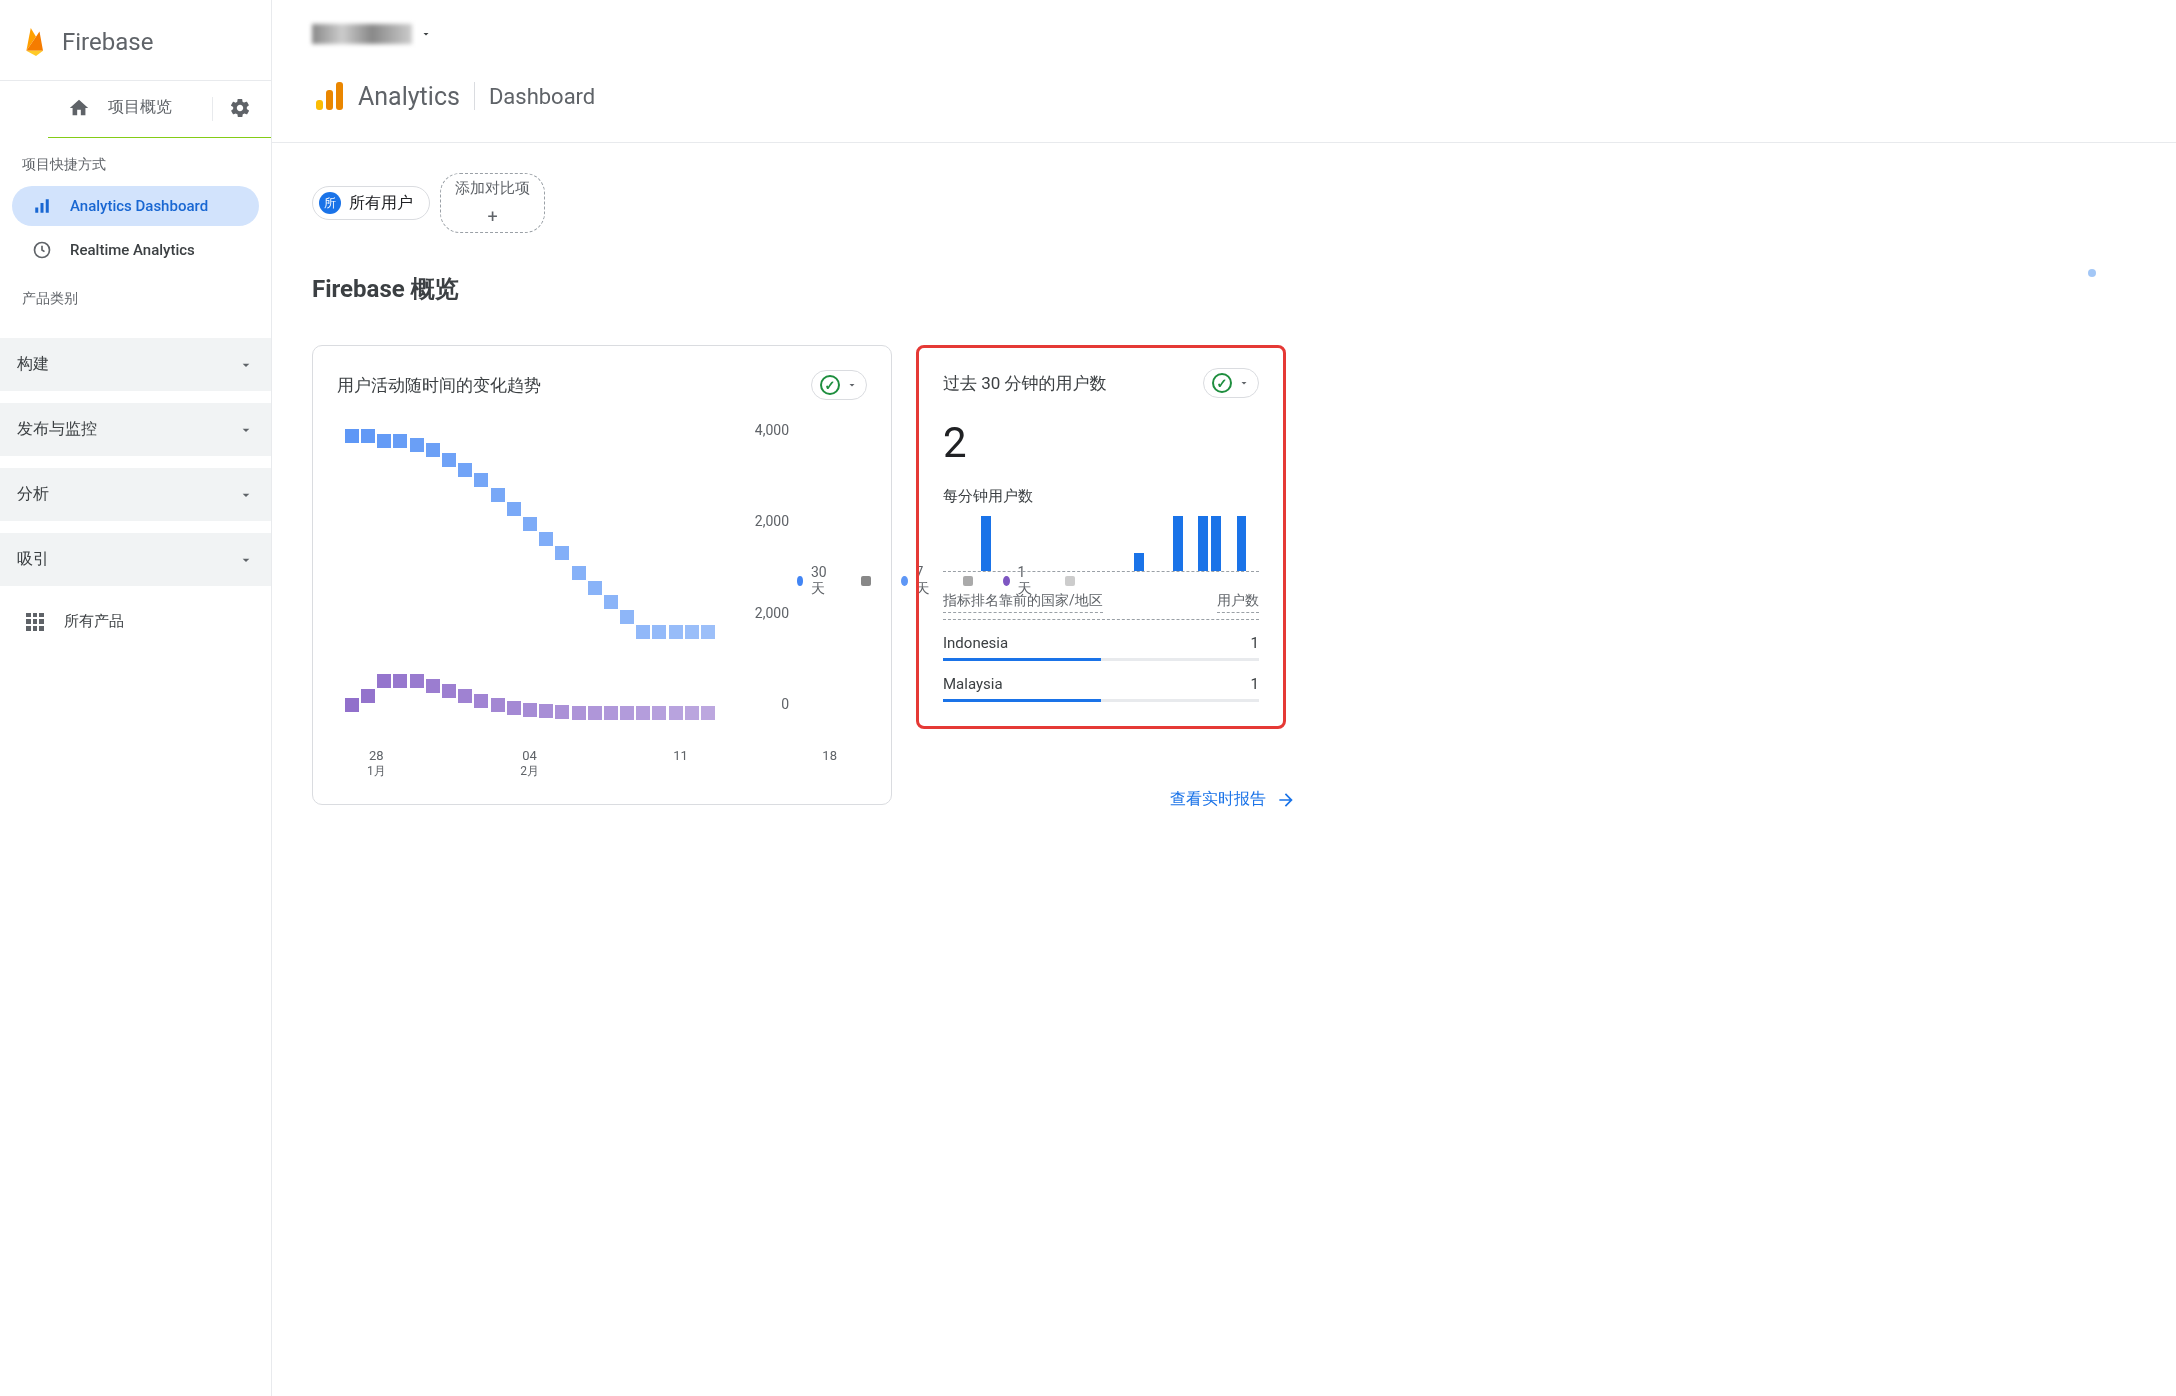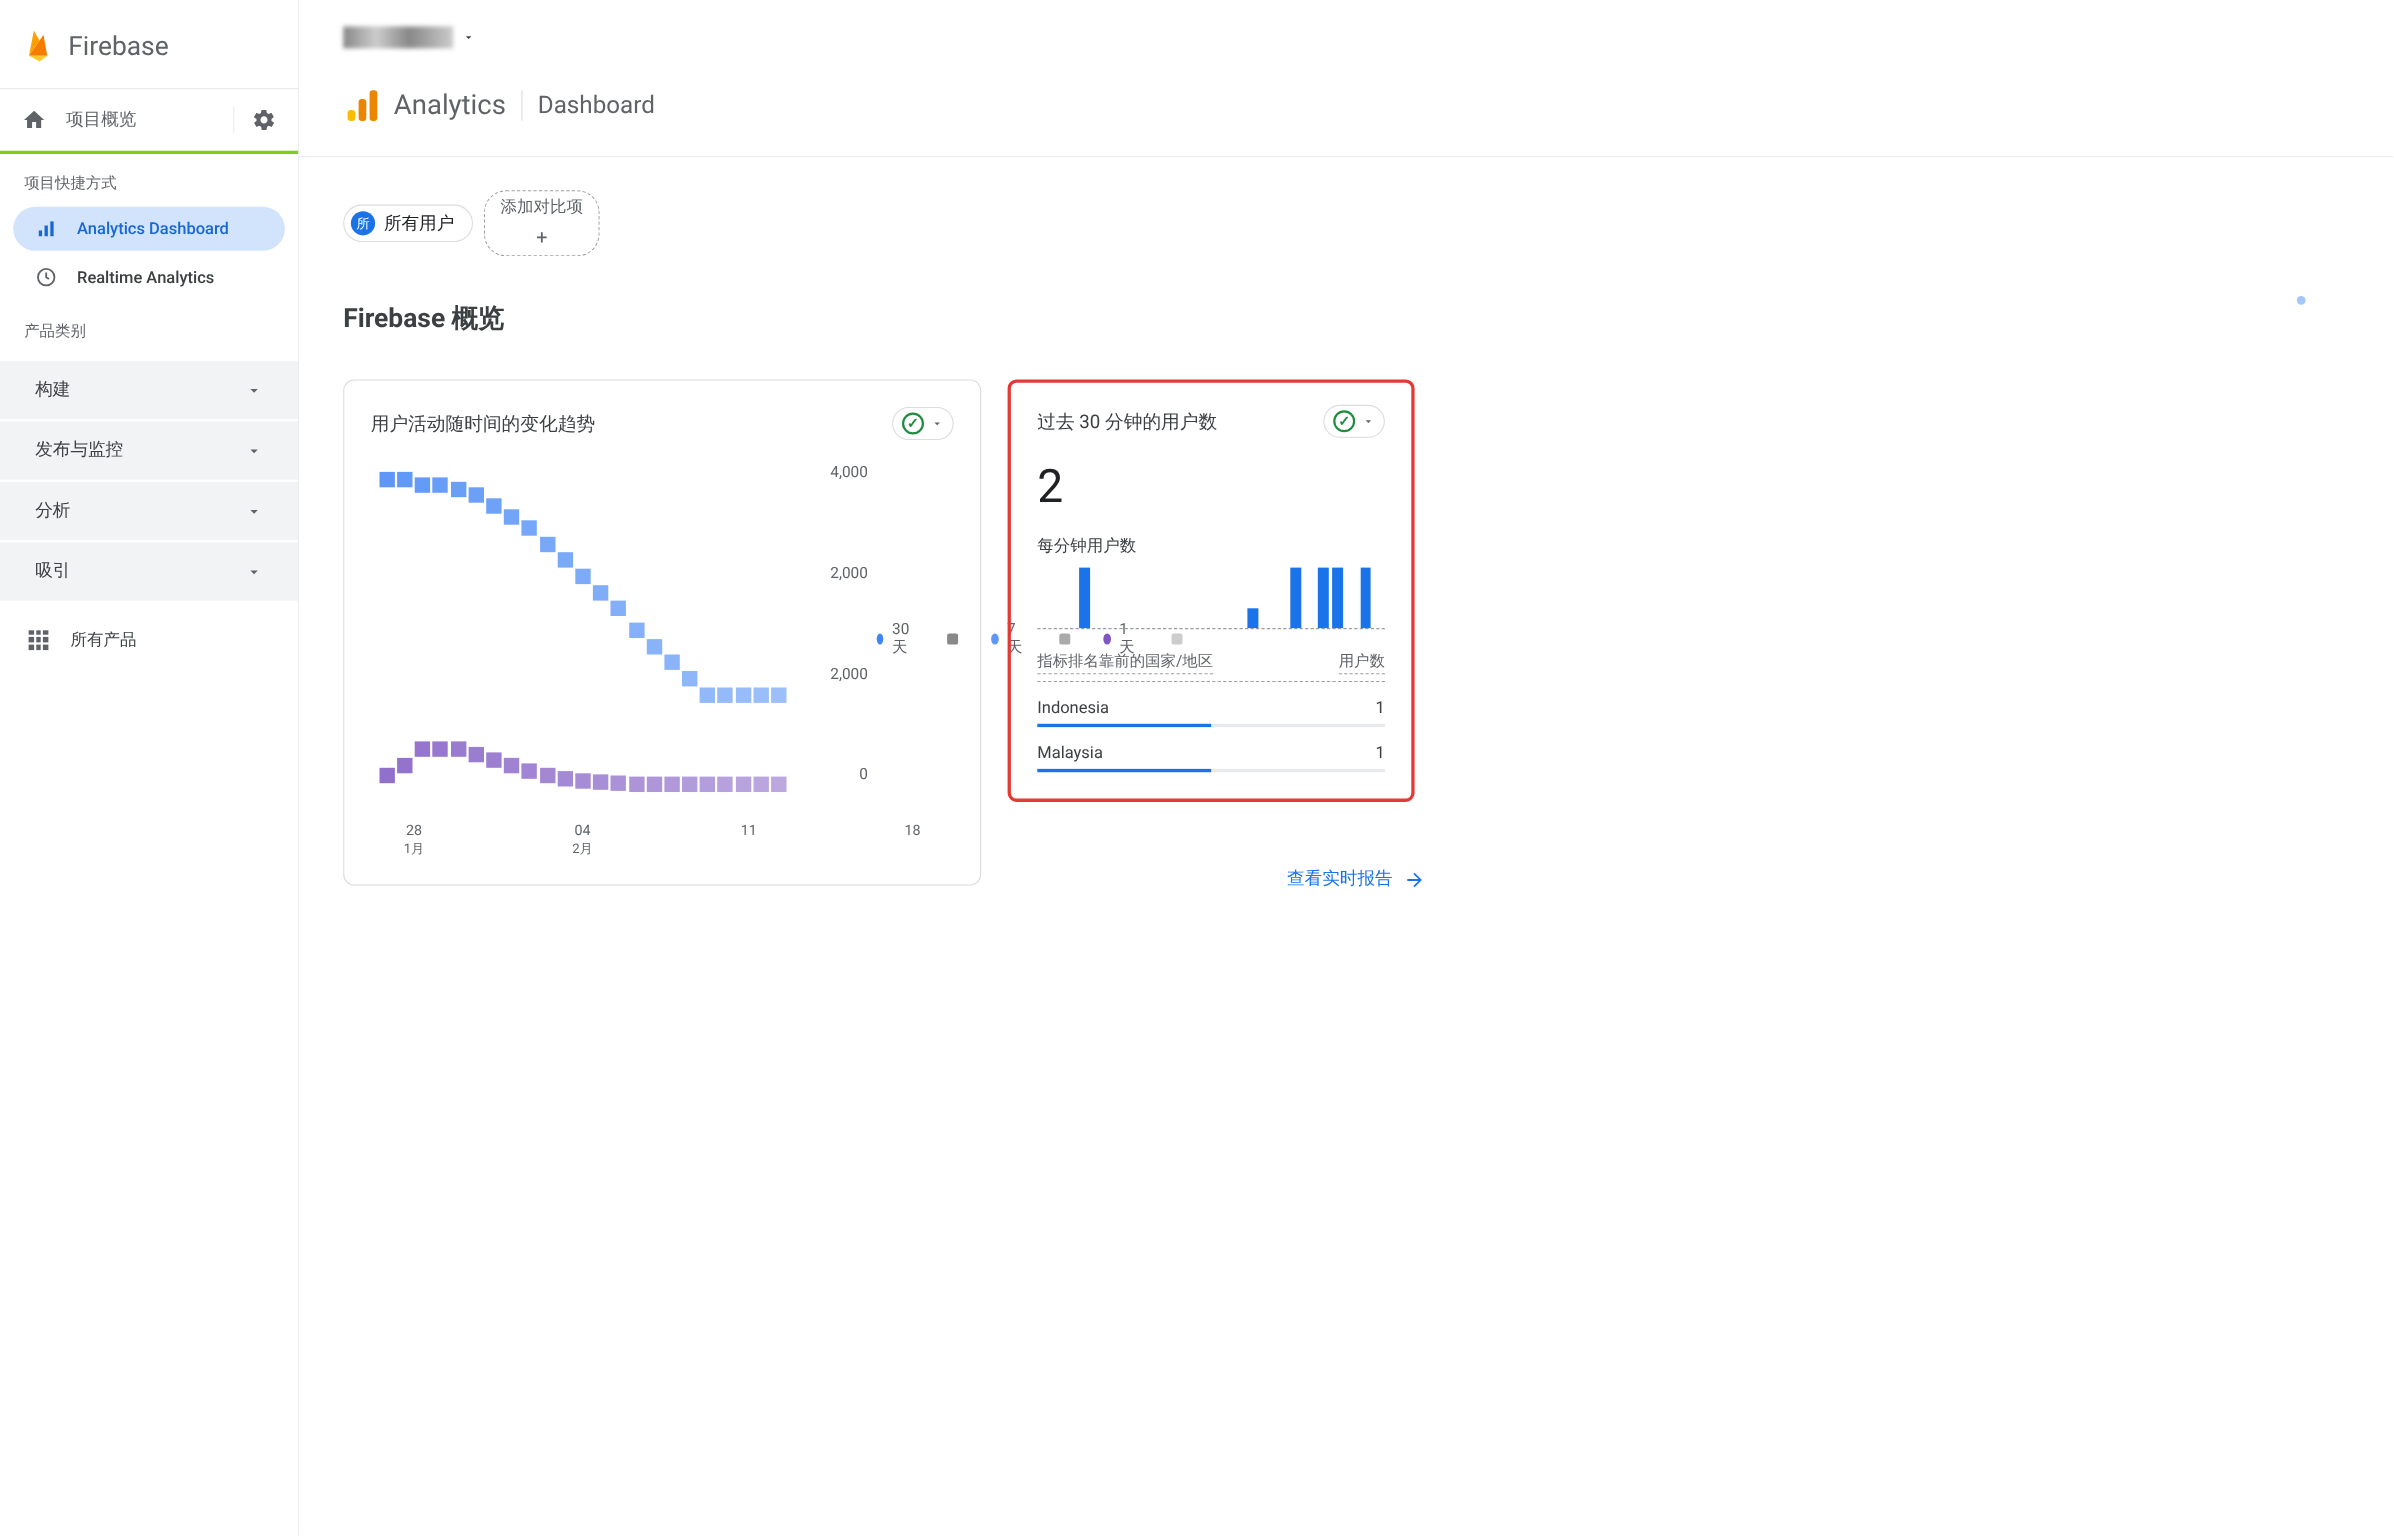--- a/index.html
+++ b/index.html
@@ -4,36 +4,36 @@
   <style>
     * { margin: 0; padding: 0; box-sizing: border-box; font-family: 'Google Sans', Roboto, Arial, sans-serif; }
     body { background: #fff; color: #202124; display: flex; height: 100vh; overflow: hidden; }
     
     
     .sidebar { width: 272px; background: #fff; border-right: 1px solid #e8eaed; display: flex; flex-direction: column; padding-top: 8px; }
     .sidebar-header { display: flex; align-items: center; gap: 12px; padding: 16px 22px 20px; border-bottom: 1px solid #e8eaed; }
     .firebase-logo { width: 28px; height: 36px; }
     .firebase-text { font-size: 24px; color: #5f6368; font-weight: 400; }
     
-    .project-row { display: flex; align-items: center; padding: 16px 20px; border-bottom: 3px solid #84cc16; }
+    .project-row { display: flex; align-items: flex-start; padding: 16px 20px; border-bottom: 1px solid #84cc16; margin-left: 48px; }
     .home-icon { width: 22px; height: 22px; fill: #5f6368; margin-right: 18px; }
     .project-label { font-size: 16px; color: #5f6368; flex: 1; }
     .divider-v { width: 1px; height: 24px; background: #e8eaed; margin: 0 16px; }
     .gear-icon { width: 22px; height: 22px; fill: #5f6368; cursor: pointer; }
     
     .section-label { font-size: 14px; color: #5f6368; padding: 18px 22px 10px; }
     
     .nav-item { display: flex; align-items: center; padding: 10px 20px; margin: 2px 12px; border-radius: 24px; cursor: pointer; gap: 18px; }
     .nav-item.active { background: #d2e3fc; color: #1967d2; }
     .nav-item .nav-icon { width: 20px; height: 20px; display: flex; align-items: center; justify-content: center; }
     .nav-item span.label { font-size: 15px; font-weight: 500; }
     .nav-item.active .label { color: #1967d2; }
     .nav-item:not(.active) .label { color: #3c4043; }
     
-    .category-item { display: flex; align-items: center; justify-content: space-between; padding: 16px 32px; background: #f1f3f4; margin: 0 0 2px 0; cursor: pointer; font-size: 16px; color: #3c4043; }
+    .category-item { display: flex; align-items: center; justify-content: space-between; padding: 16px 17px; background: #f1f3f4; margin: 12px 0 2px 0; cursor: pointer; font-size: 16px; color: #3c4043; }
     .categories { margin-top: 8px; }
     
     .chevron { width: 16px; height: 16px; fill: #5f6368; }
     
     .all-products { display: flex; align-items: center; gap: 20px; padding: 24px 26px; cursor: pointer; }
     .grid-icon { width: 18px; height: 18px; display: grid; grid-template-columns: repeat(3,1fr); gap: 2px; }
     .grid-icon div { background: #5f6368; }
     .all-products span { font-size: 15px; color: #3c4043; }
     
     

